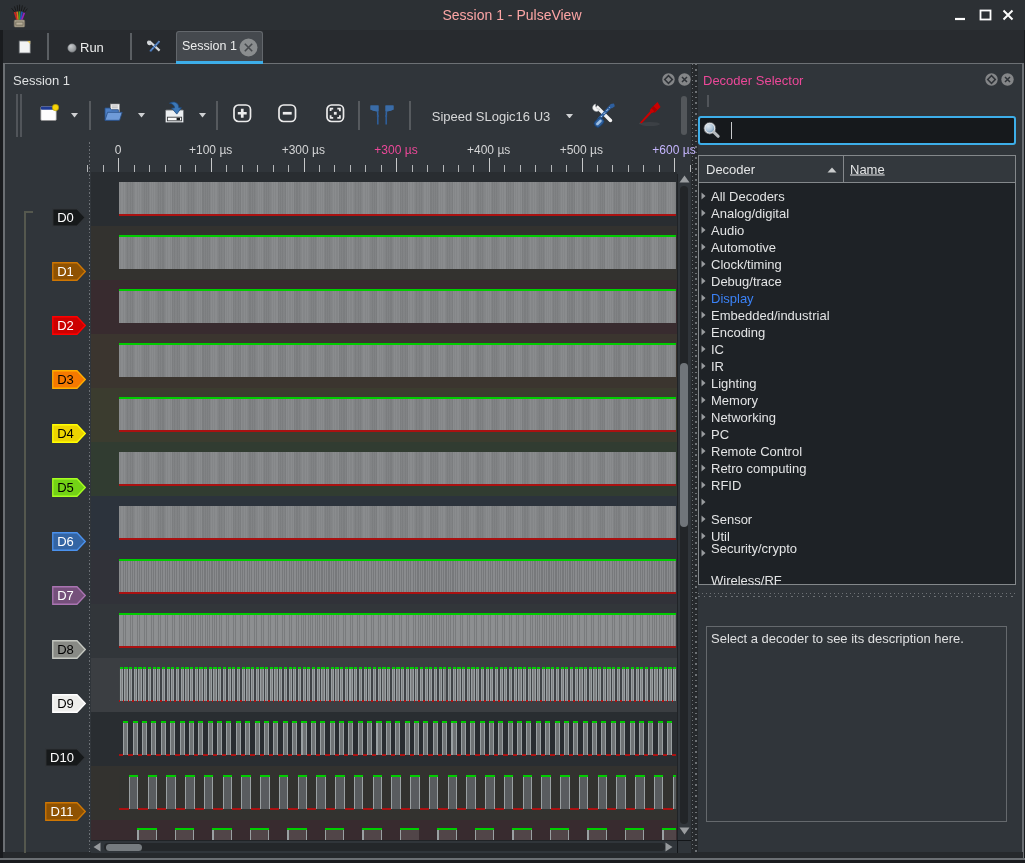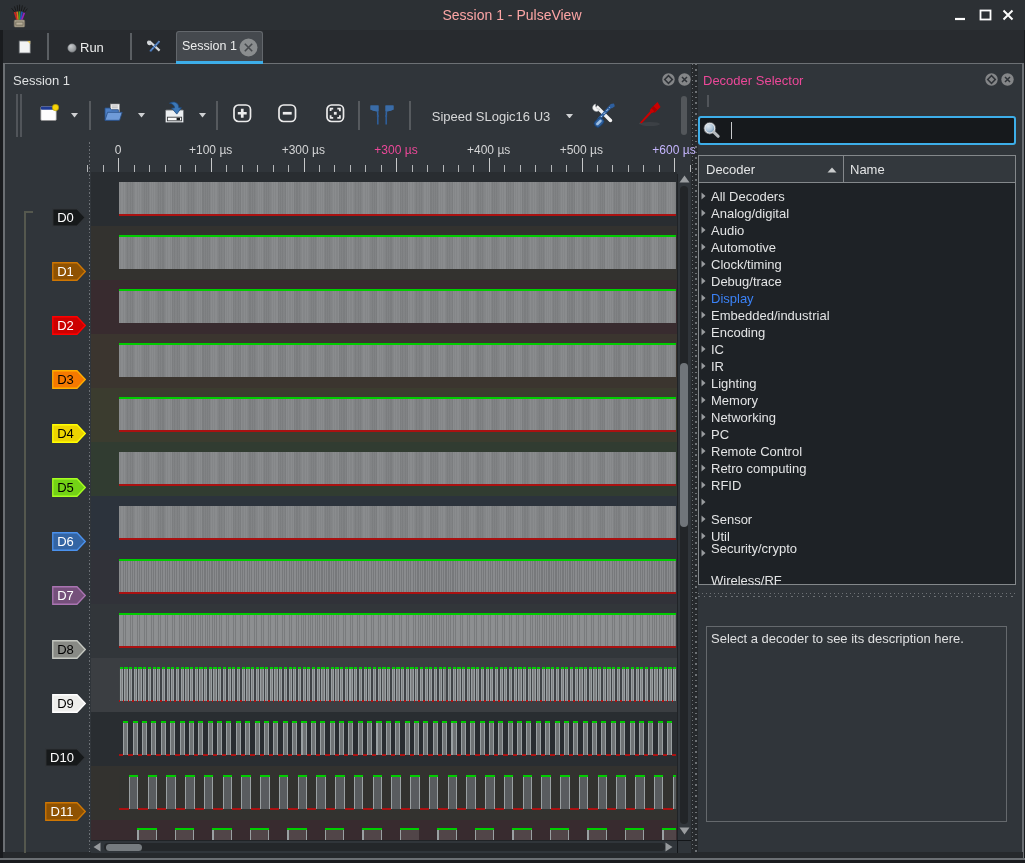--- a/index.html
+++ b/index.html
@@ -355,21 +355,21 @@
 <ellipse cx="6.8" cy="13.2" rx="3" ry="1" fill="#111417"></ellipse>
 <circle cx="6.8" cy="7.2" r="5.2" fill="url(#mg)" stroke="#e4e6e8" stroke-width="1.6"></circle>
 <circle cx="6.8" cy="7.2" r="5.9" fill="none" stroke="#3a3e42" stroke-width="0.7"></circle>
 <path d="M10.8,11.2 L15.2,15.3" stroke="#b6babd" stroke-width="3" stroke-linecap="round"></path>
 </svg>
 <div class="abs" style="left:731px;top:122px;width:1px;height:17px;background:#c8cacc;"></div>
 <div class="abs" style="left:698px;top:155px;width:317.5px;height:430px;background:#1e2226;border:1px solid #84888b;"></div>
 <div class="abs" style="left:698px;top:155px;width:317.5px;height:28px;background:#33383d;border:1px solid #84888b;"></div>
 <div class="abs" style="left:843px;top:156px;width:1px;height:26px;background:#84888b;"></div>
 <div class="abs" style="left:706px;top:169px;transform:translateY(-50%);font-size:13px;color:#e3e4e5;white-space:nowrap;line-height:1;">Decoder</div>
-<div class="abs" style="left:850px;top:169px;transform:translateY(-50%);font-size:13px;color:#e3e4e5;white-space:nowrap;line-height:1;">Name</div>
+<div class="abs" style="left:850px;top:169px;transform:translateY(-50%);font-size:13px;color:#e3e4e5;white-space:nowrap;line-height:1;text-decoration:underline;">Name</div>
 <svg class="abs" style="left:826.5px;top:166.5px" width="10" height="6" viewBox="0 0 10 6">
     <path d="M5,0.5 L9.5,5.5 H0.5 z" fill="#cacccd"></path>
   </svg>
 <svg class="abs" style="left:701px;top:191.5px" width="5" height="8" viewBox="0 0 5 8">
     <path d="M0.5,0.5 L4.5,4 L0.5,7.5 z" fill="#9a9da0"></path>
   </svg>
 <div class="abs" style="left:711px;top:195.5px;transform:translateY(-50%);font-size:13px;color:#e3e4e5;white-space:nowrap;line-height:1;">All Decoders</div>
 <svg class="abs" style="left:701px;top:208.5px" width="5" height="8" viewBox="0 0 5 8">
     <path d="M0.5,0.5 L4.5,4 L0.5,7.5 z" fill="#9a9da0"></path>
   </svg>

